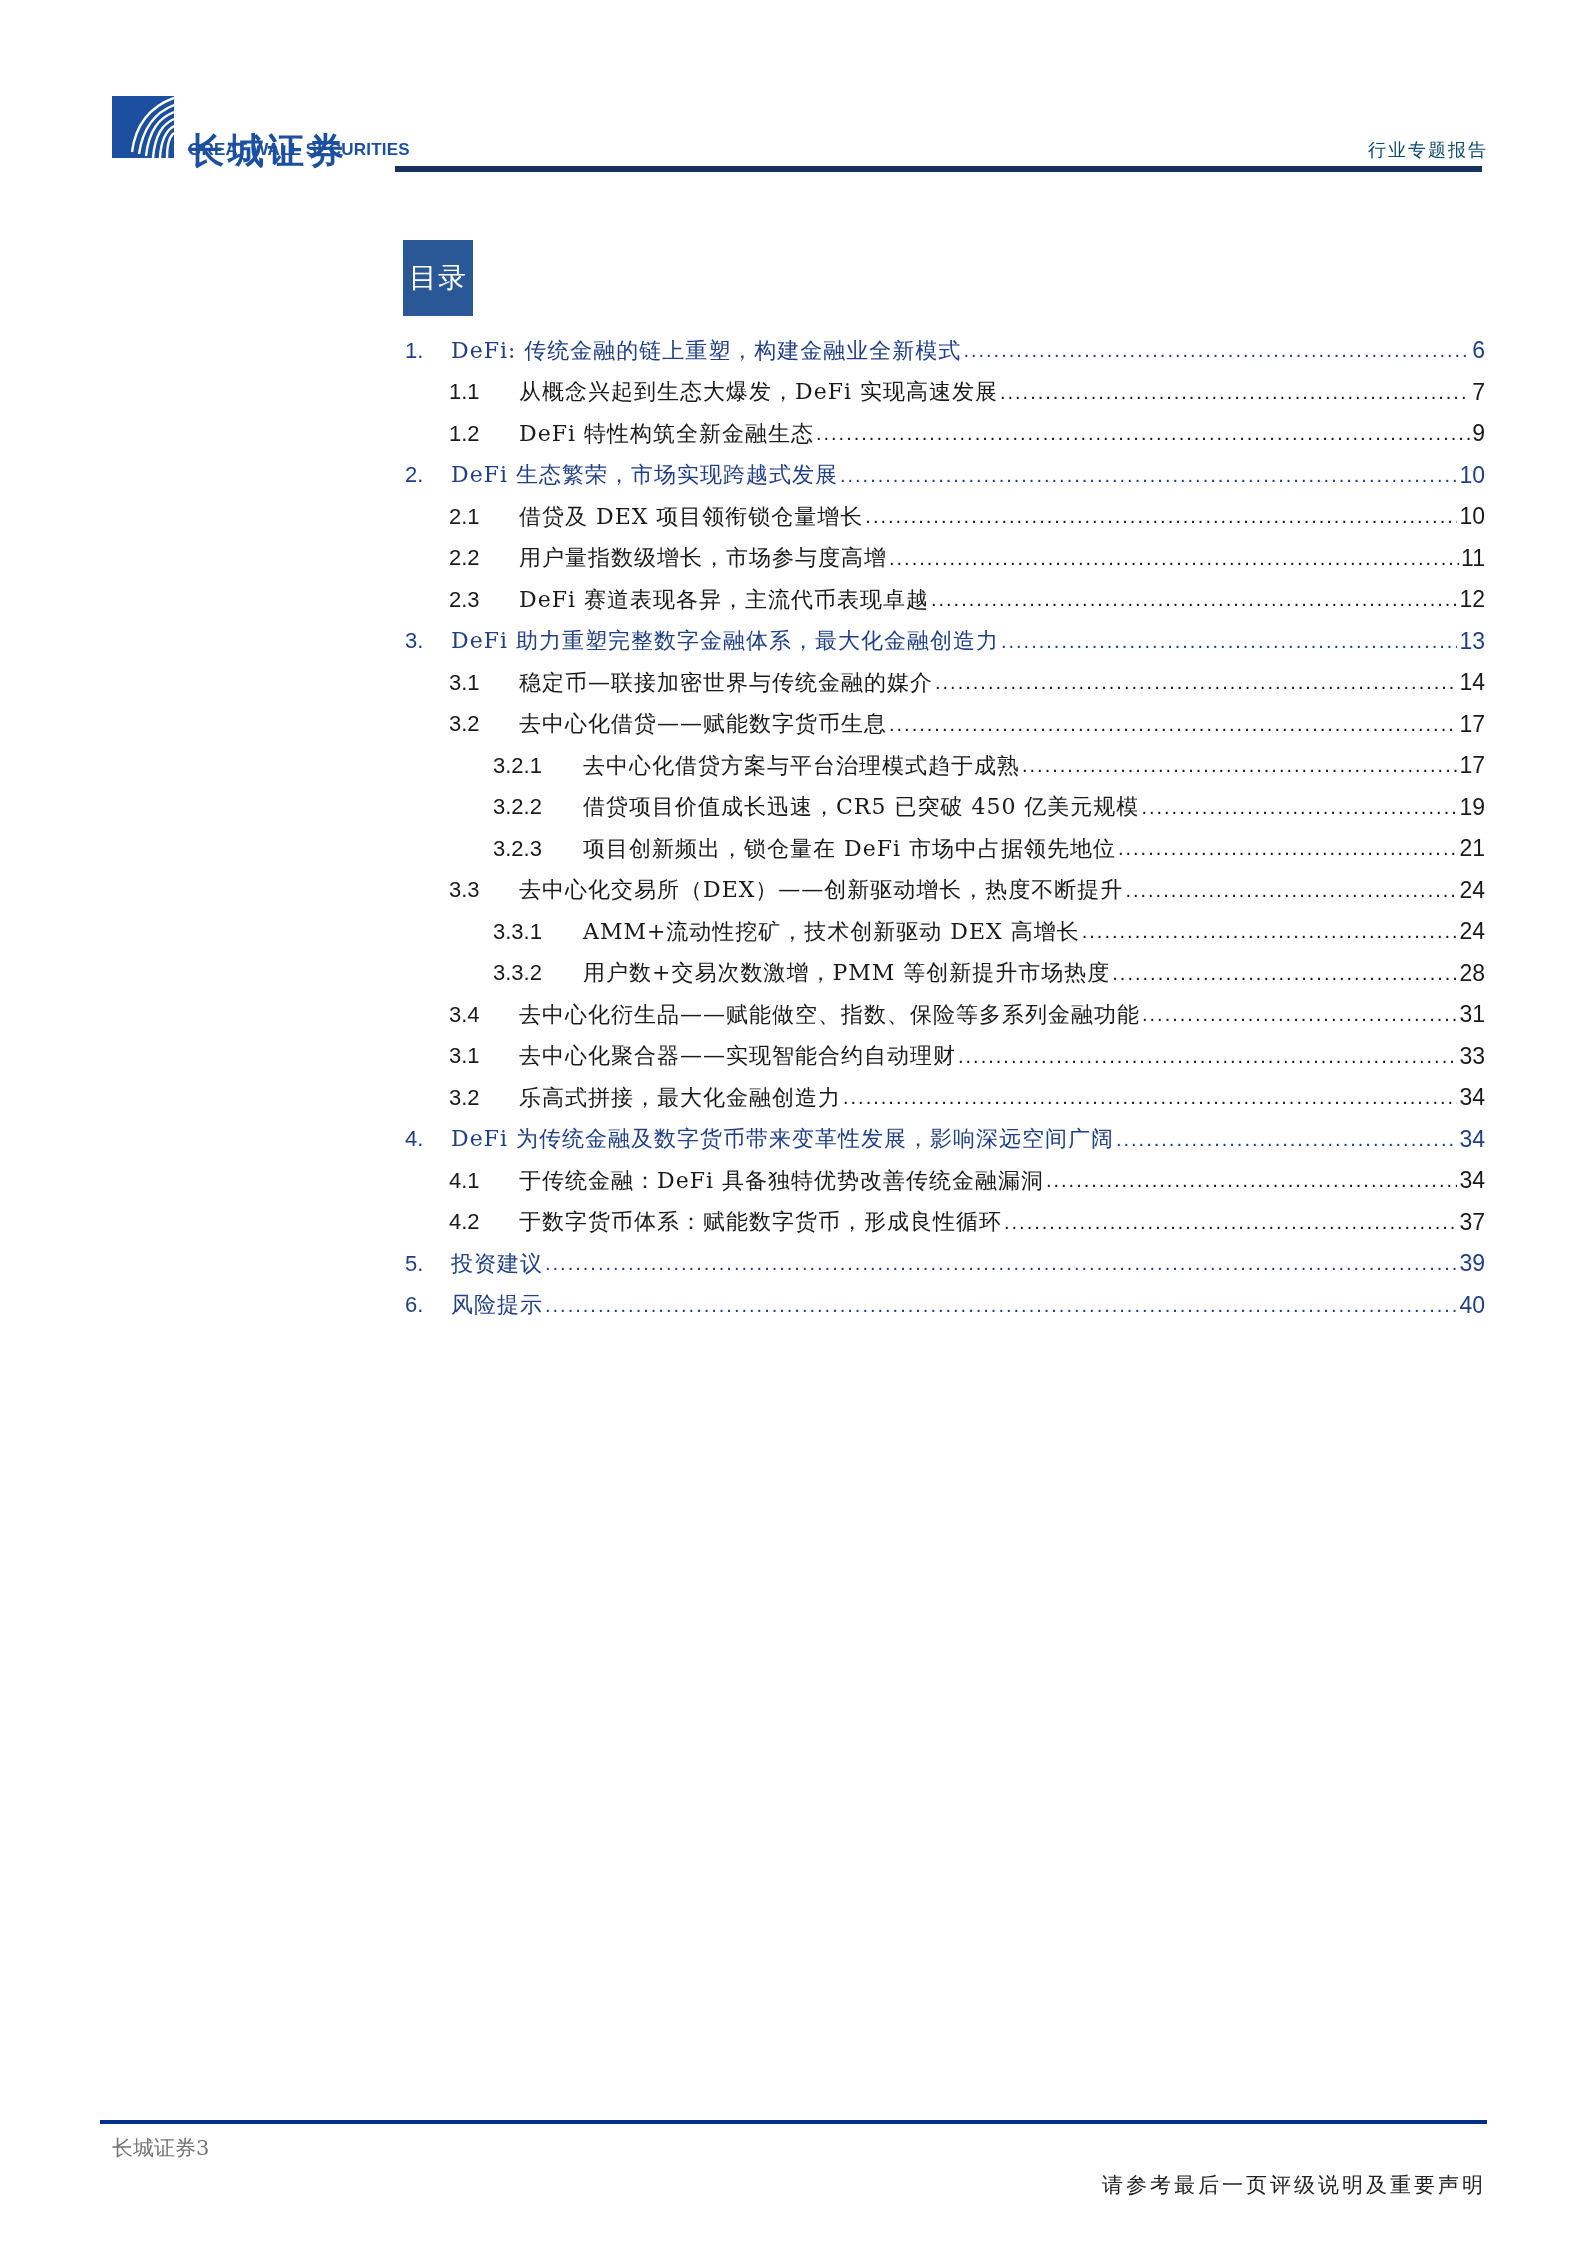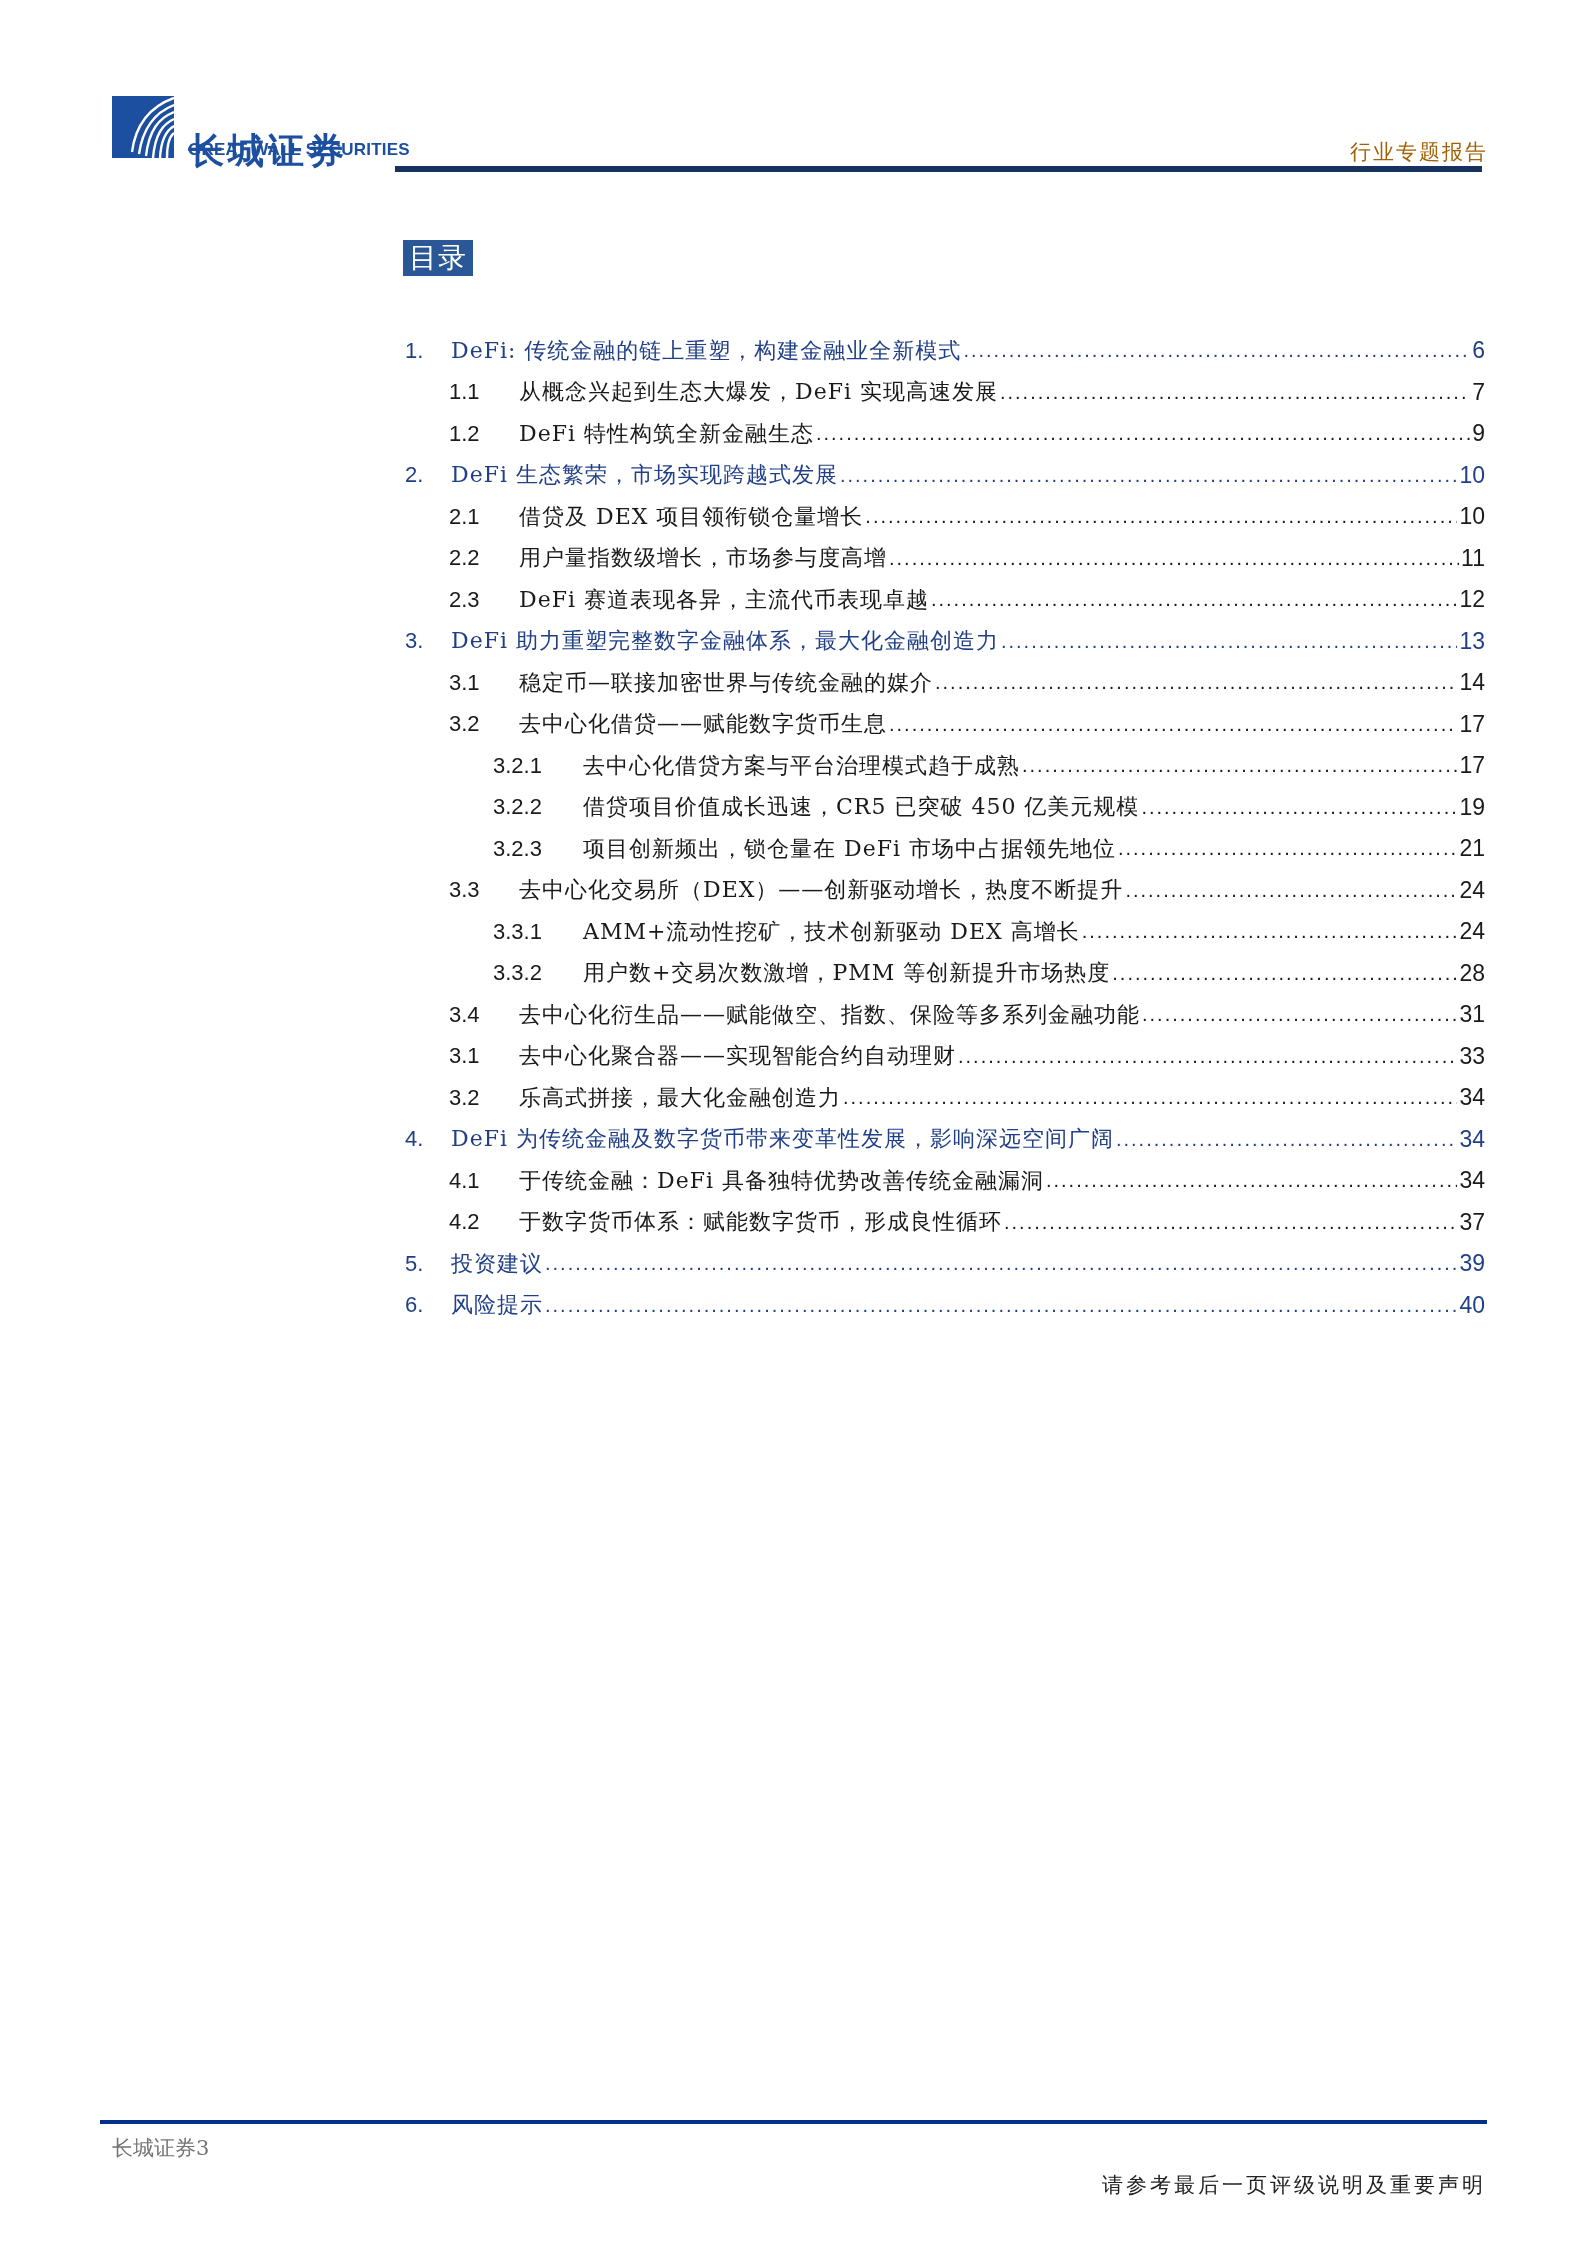--- a/index.html
+++ b/index.html
@@ -5,23 +5,23 @@
   html, body { margin: 0; padding: 0; background: #ffffff; }
   body { width: 1586px; height: 2244px; position: relative; overflow: hidden;
          font-family: "Liberation Sans", "DejaVu Sans", sans-serif; color: #1a1a1a; }
 
   .logo { position: absolute; left: 112px; top: 96px; width: 260px; height: 62px; }
   .logo-mark { position: absolute; left: 0; top: 0; width: 62px; height: 62px; background: #1c4fa0; overflow: hidden; }
   .logo-cn { position: absolute; left: 76px; top: 16px; font-family: "DejaVu Serif", serif; font-size: 36px; font-weight: bold; color: #1c4fa0; letter-spacing: 4px; line-height: 44px; margin-top: 16px; }
   .logo-en { position: absolute; left: 76px; top: 44px; font-size: 17px; font-weight: bold; color: #1c4fa0; letter-spacing: 0.2px; white-space: nowrap; }
 
   .header-line { position: absolute; left: 395px; top: 166px; width: 1087px; height: 6px; background: #17325f; }
-  .header-tag { position: absolute; right: 98px; top: 138px; font-family: "DejaVu Serif", serif; font-size: 21px; color: #a16207; letter-spacing: 2px; }
-
-  .toc-title { position: absolute; left: 403px; top: 240px; background: #2a5796; color: #fff; font-size: 28px; padding: 0 6px; line-height: 36px; letter-spacing: 1px; }
+  .header-tag { position: absolute; right: 98px; top: 138px; font-family: "DejaVu Serif", serif; font-size: 18px; color: #0c4a6e; letter-spacing: 2px; }
+
+  .toc-title { position: absolute; left: 403px; top: 240px; background: #2a5796; color: #fff; font-size: 28px; padding: 20px 6px; line-height: 36px; letter-spacing: 1px; }
 
   .toc { position: absolute; left: 405px; top: 330px; width: 1080px; }
   .toc-row { position: relative; height: 41.5px; display: flex; align-items: center; font-size: 22px; white-space: nowrap; }
   .toc-row .num { display: inline-block; }
   .toc-row .title { font-family: "DejaVu Serif", serif; letter-spacing: 1px; }
   .toc-row .dots { flex: 1; overflow: hidden; margin: 0 2px; letter-spacing: 2px; font-size: 20px; }
   .toc-row .dots::before { content: "....................................................................................................................................................................................................................................................................................................................................................................."; }
   .toc-row .page { font-size: 23px; }
   .lvl1 { color: #203f86; }
   .lvl1 .num { width: 46px; }

